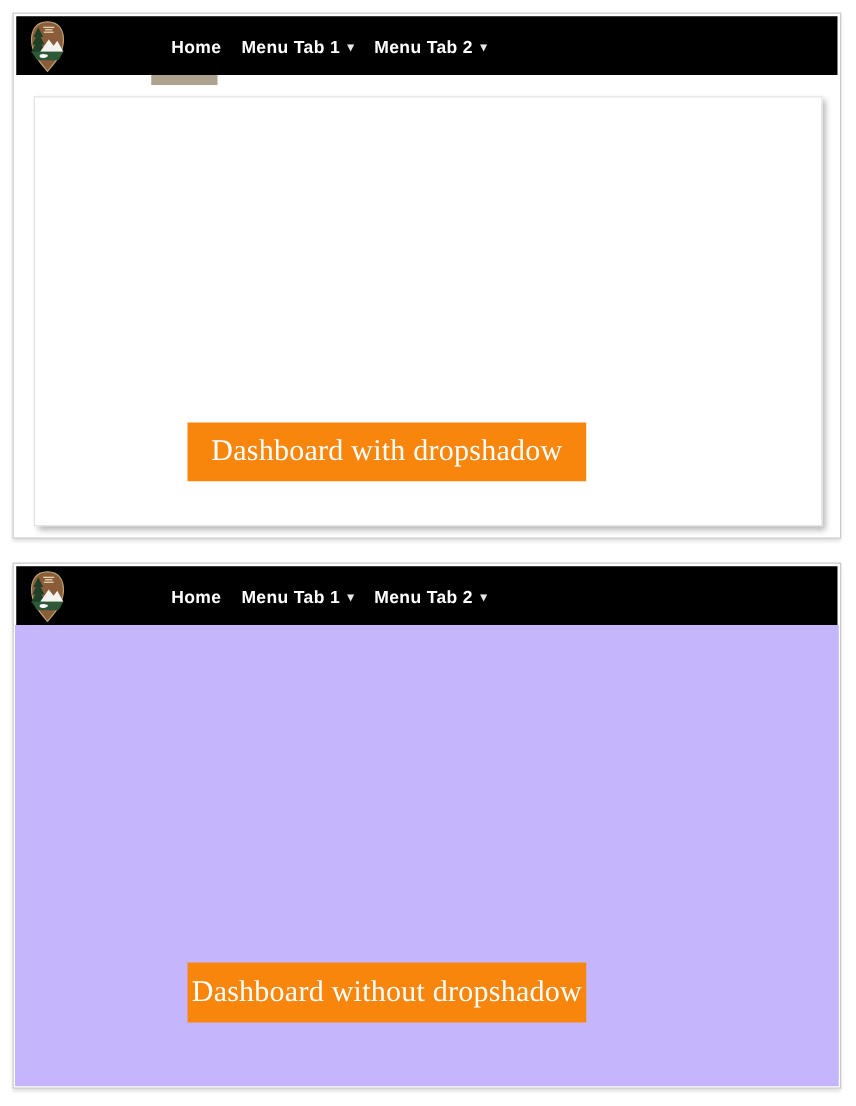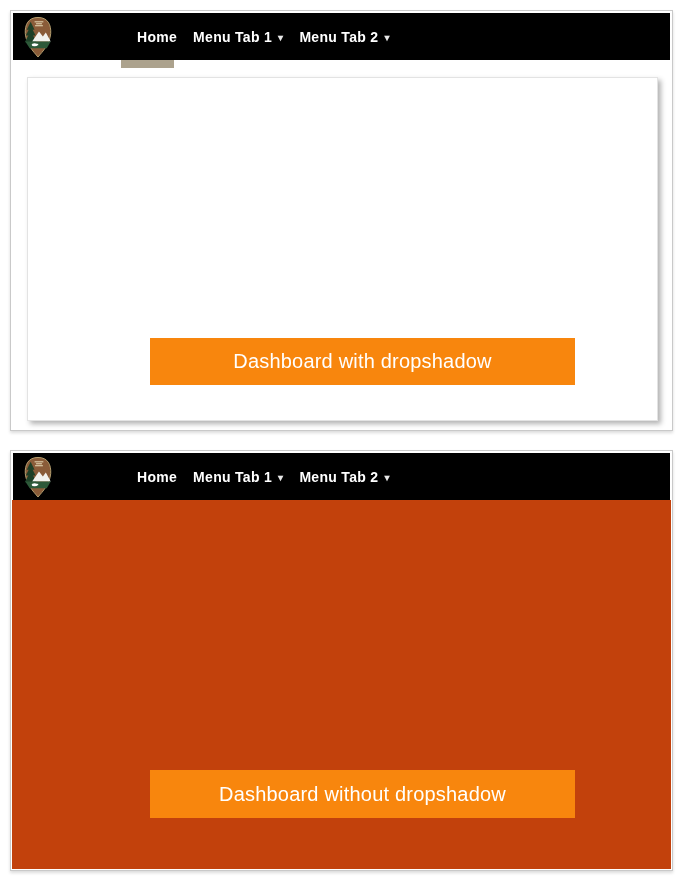--- a/index.html
+++ b/index.html
@@ -98,36 +98,37 @@
     box-shadow: 3px 3px 5px rgba(0,0,0,0.30);
   }
 
   
   .flat-content {
     position: absolute;
     left: 1px;
     right: 1px;
     top: 49px;
     bottom: 1px;
-    background: #c2410c;
+    background: #c4b5fd;
   }
 
   
   .banner {
     position: absolute;
-    width: 425px;
+    width: 319px;
     height: 47px;
     background: #f8860d;
     color: #ffffff;
-    font-size: 20px;
+    font-size: 24px;
     font-weight: 400;
     display: flex;
     align-items: center;
     justify-content: center;
     letter-spacing: 0.2px;
+    font-family: Liberation Serif, serif;
   }
   .banner-1 { left: 122px; top: 260px; }
   .banner-2 { left: 138px; top: 270px; height: 48px; }
 </style>
 </head>
 <body>
 
 <div class="page">
 
   <section class="app-frame frame-1">

